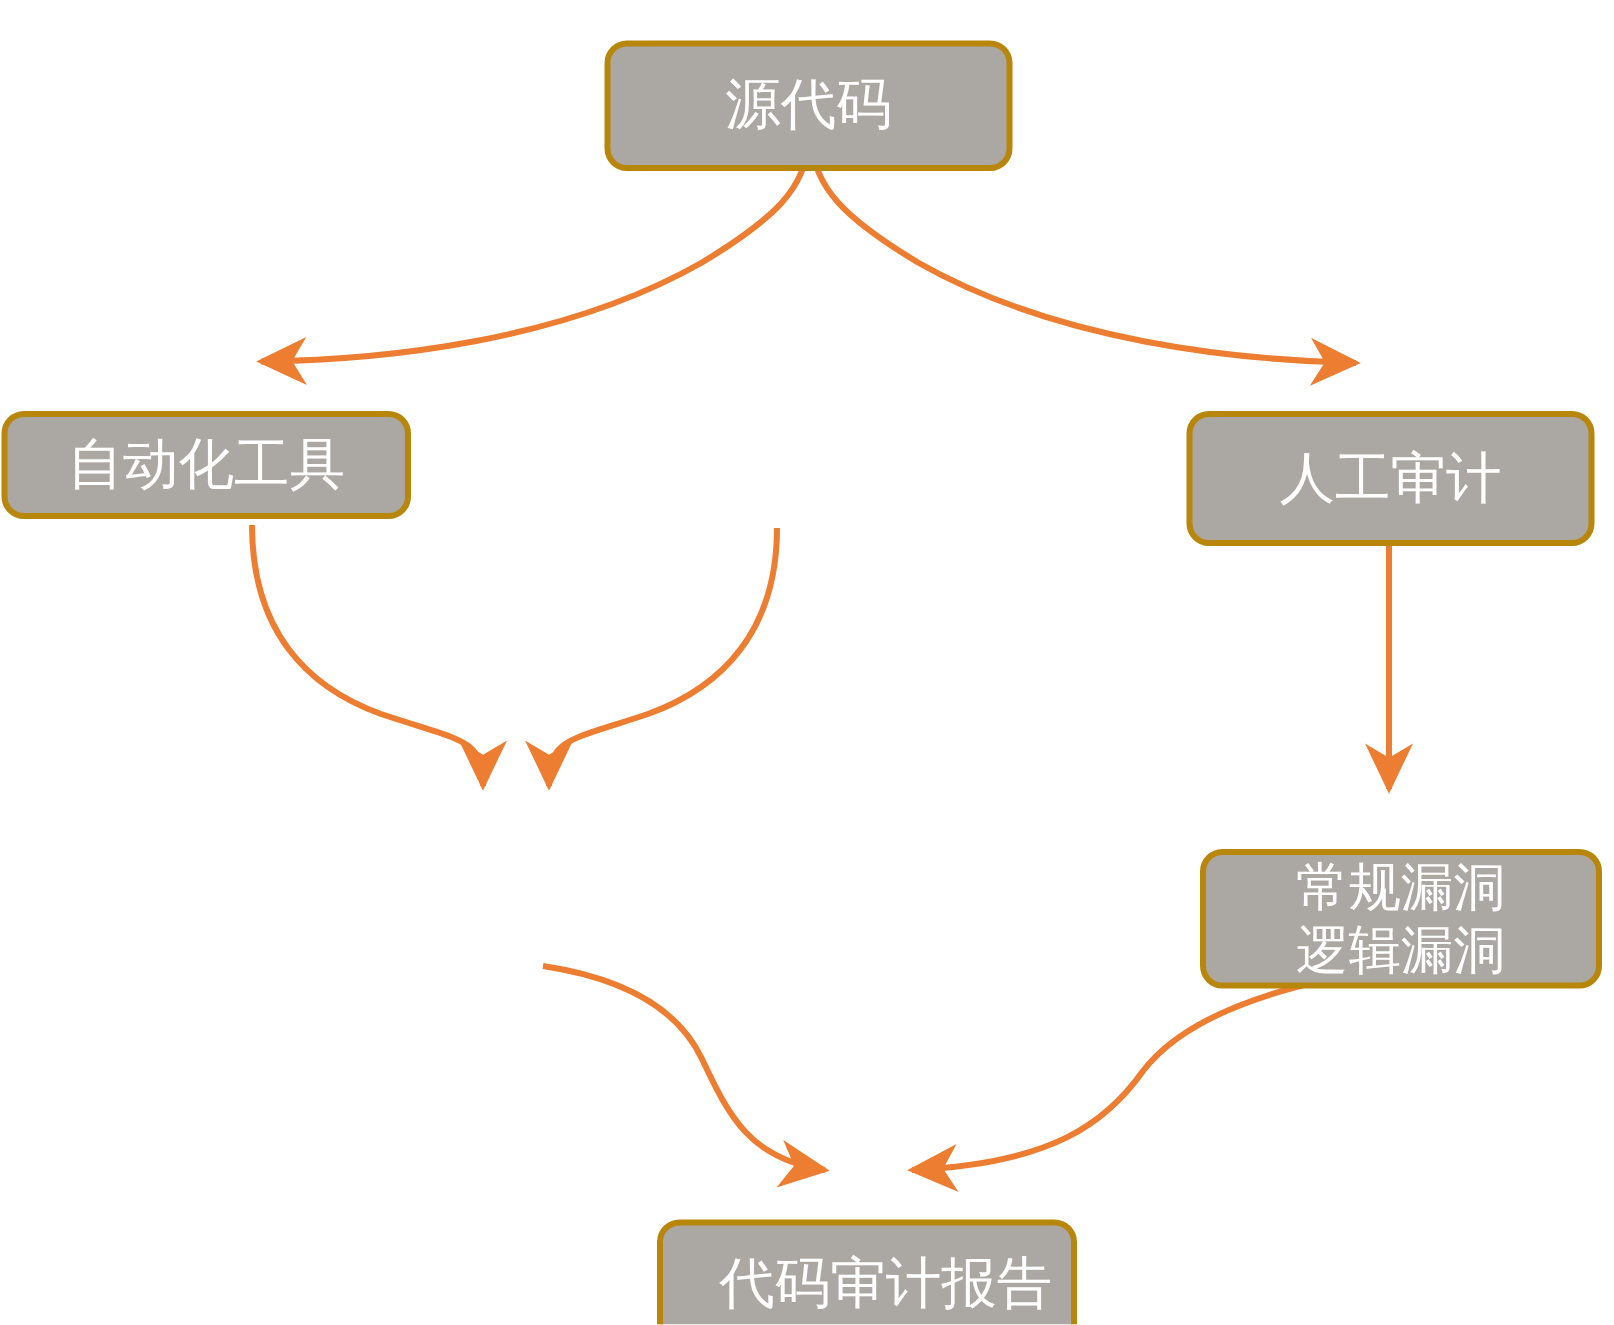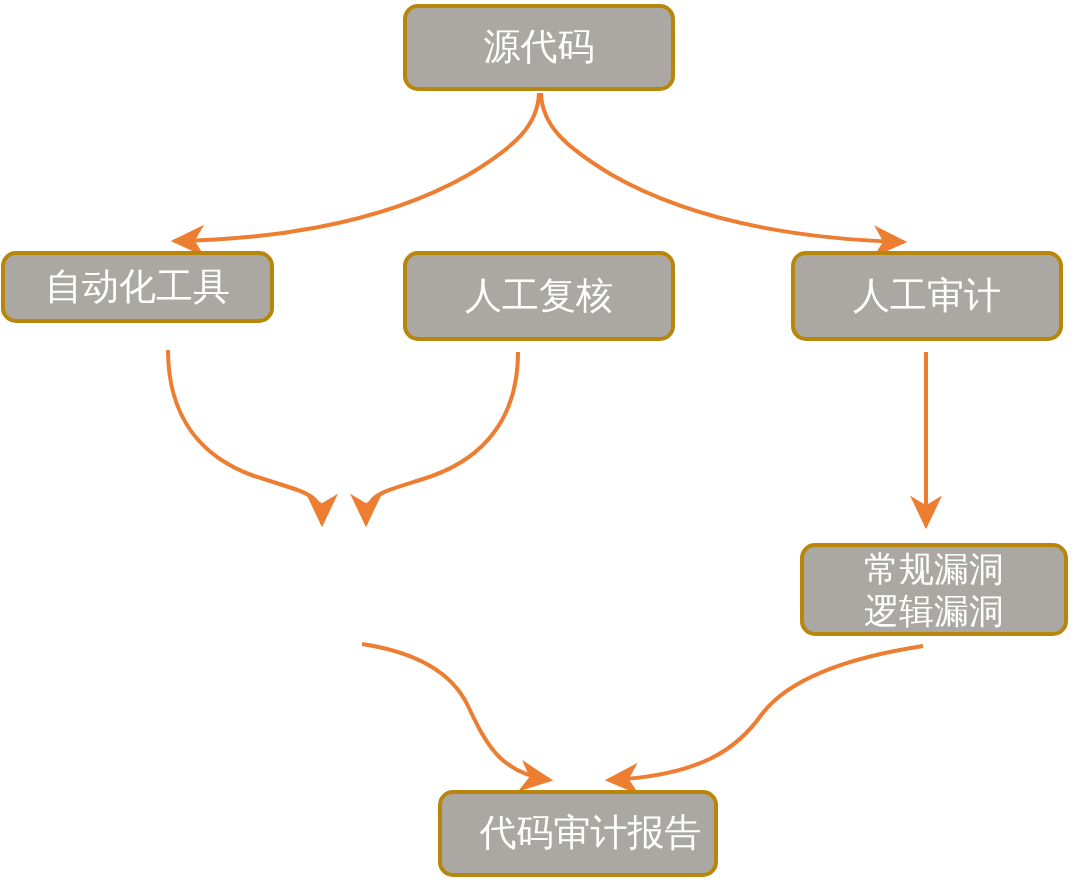--- a/index.html
+++ b/index.html
@@ -33,20 +33,21 @@
     border: 4px solid var(--box-border);
     border-radius: 15px;
     display: flex;
     align-items: center;
     justify-content: center;
     text-align: left;
     color: var(--text);
     font-size: 37px;
     line-height: 1.2;
     white-space: pre-line;
+    margin-top: 23px;
   }
   .node.two-line { font-size: 35px; line-height: 1.18; }
   #node-source-code   { left: 403px; top:   4px; width: 272px; height: 87px; }
   #node-automated-tools { left: 1px; top: 251px; width: 273px; height: 72px; }
   #node-manual-review { left: 403px; top: 251px; width: 272px; height: 90px; }
   #node-manual-audit  { left: 791px; top: 251px; width: 272px; height: 90px; }
   #node-scan-results  { left: 193px; top: 543px; width: 272px; height: 90px; }
   #node-vulnerabilities { left: 800px; top: 543px; width: 268px; height: 93px; }
   #node-audit-report  { left: 438px; top: 790px; width: 280px; height: 87px; padding-left: 25px; }
 </style>
@@ -67,21 +68,20 @@
     <path d="M 518 352 C 518 420 482 458 432 476 C 378 494 366 492 366 524" marker-end="url(#ah)"></path>
     <path d="M 926 352 L 926 526" marker-end="url(#ah)"></path>
     <path d="M 362 644 C 415 652 452 672 468 706 C 486 744 500 773 550 780" marker-end="url(#ah)"></path>
     <path d="M 923 646 C 845 658 788 680 762 714 C 738 748 702 776 608 780" marker-end="url(#ah)"></path>
   </svg>
 
   <div class="node" id="node-source-code">源代码</div>
 
   <div class="node" id="node-automated-tools">自动化工具</div>
 
-  <div class="node" id="node-manual-review">人工复核</div>
 
   <div class="node" id="node-manual-audit">人工审计</div>
 
 
   <div class="node two-line" id="node-vulnerabilities">常规漏洞
 逻辑漏洞</div>
 
   <div class="node" id="node-audit-report">代码审计报告</div>
 
 </div>

